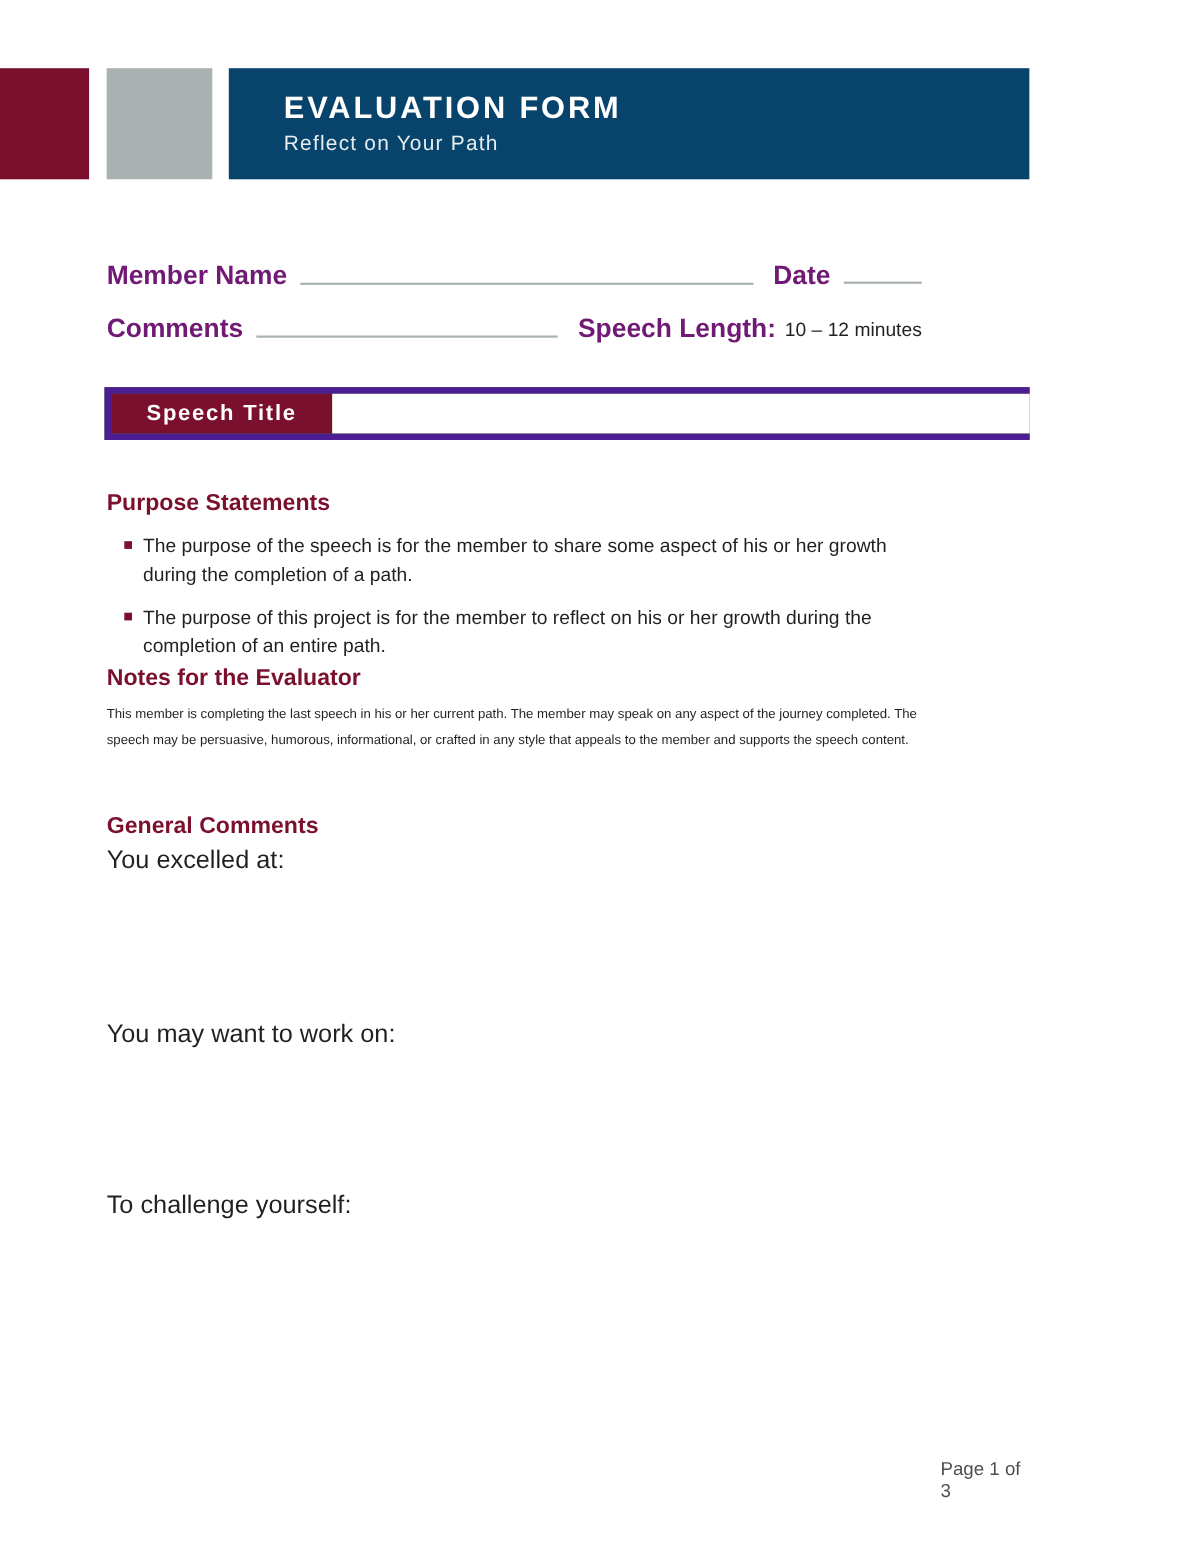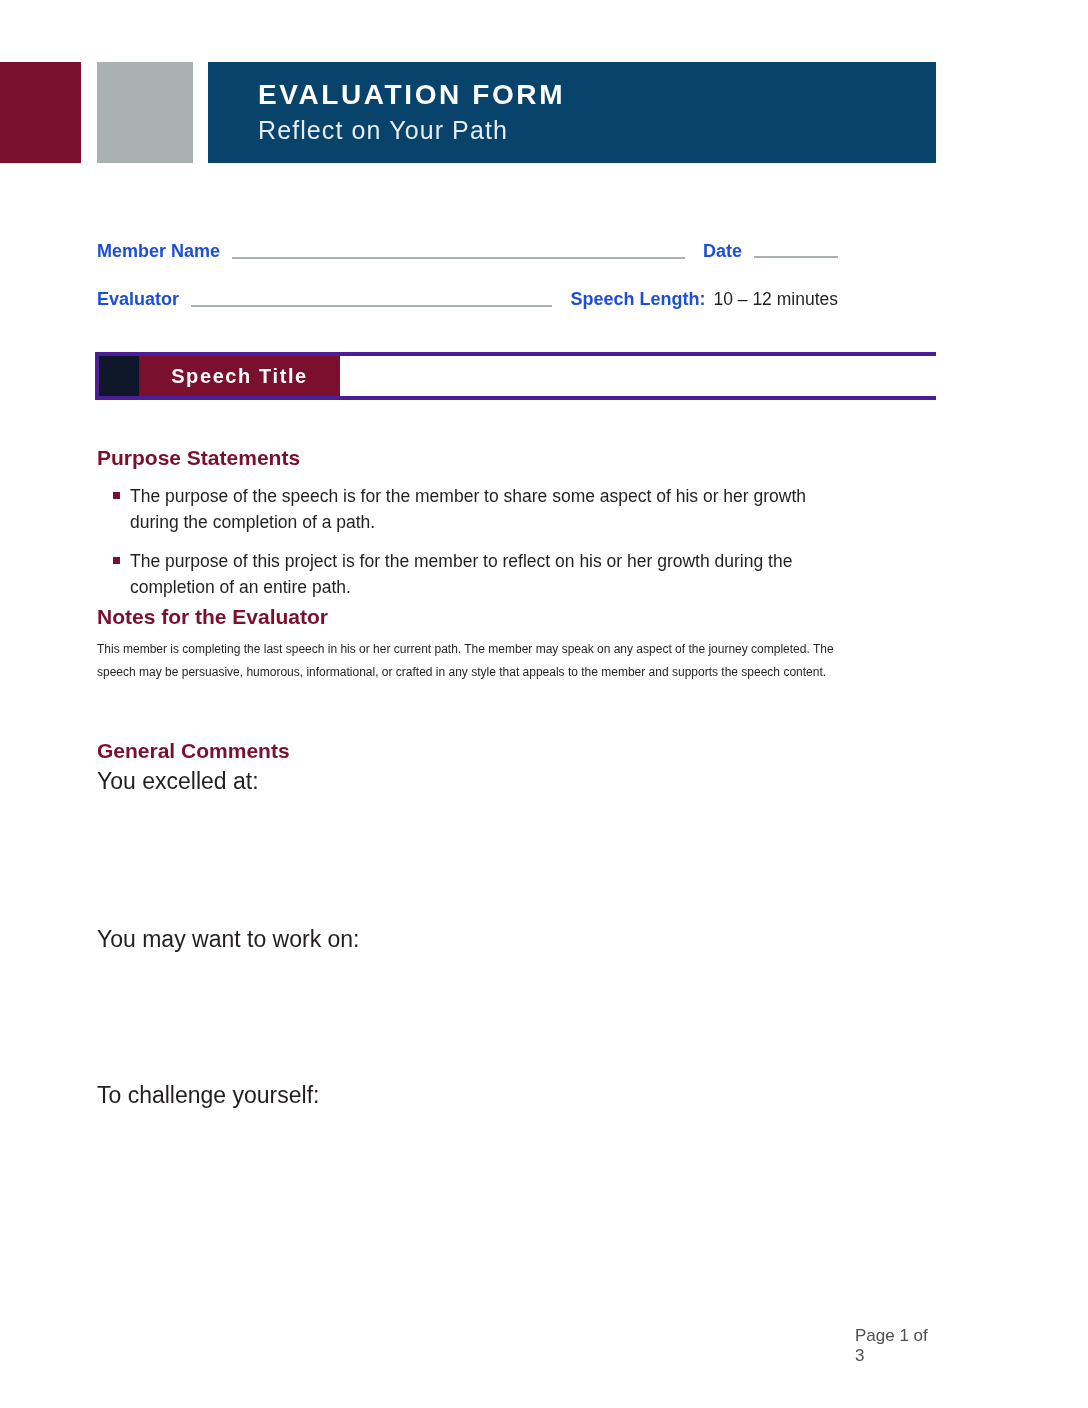--- a/index.html
+++ b/index.html
@@ -11,37 +11,37 @@
 
   
   .band { position:absolute; top:62px; left:0; right:0; height:101px; }
   .block-maroon { position:absolute; left:0; top:0; width:81px; height:101px; background:#7a0f2e; }
   .block-gray   { position:absolute; left:97px; top:0; width:96px; height:101px; background:#a9b2b1; }
   .banner {
     position:absolute; left:208px; right:0; top:0; height:101px; background:#07436a;
     display:flex; flex-direction:column; justify-content:center; padding-left:50px;
   }
   .banner-title { color:#ffffff; font-size:28px; font-weight:bold; letter-spacing:2.6px; line-height:1.1; }
-  .banner-subtitle { color:#e6ecef; font-size:25px; letter-spacing:1.1px; margin-top:6px; }
+  .banner-subtitle { color:#e6ecef; font-size:19px; letter-spacing:1.1px; margin-top:6px; }
 
   
   .fields { position:absolute; left:97px; right:98px; top:238px; height:80px; }
   .frow { position:absolute; left:0; right:0; display:flex; align-items:flex-end; height:24px; }
   .frow-1 { top:0; }
   .frow-2 { top:48px; }
   .fcol-left  { width:588px; display:flex; align-items:flex-end; }
   .fcol-right { flex:1; margin-left:18px; display:flex; align-items:flex-start; }
-  .flabel { font-weight:bold; color:#1d4ed8; font-size:18px; white-space:nowrap; line-height:22px; }
+  .flabel { font-weight:bold; color:#701a75; font-size:24px; white-space:nowrap; line-height:22px; }
   .fvalue { font-size:17.5px; color:#231f20; margin-left:8px; white-space:nowrap; line-height:22px; }
   .wline  { flex:1; border-bottom:2px solid #a9b2b1; margin:0 0 3px 12px; height:18px; }
 
   
   .title-bar {
     position:absolute; left:95px; top:352px; width:895px; height:48px;
-    border:4px solid #4c1d95; background:#0f172a; display:flex;padding-left:40px;
+    border:6px solid #4c1d95; background:#4d7c0f; display:flex;
   }
   .title-label {
     width:201px; height:100%; background:#7a0f2e; color:#ffffff;
     display:flex; align-items:center; justify-content:center;
     font-size:20px; font-weight:bold; letter-spacing:1.6px;
   }
   .title-input { flex:1; background:#ffffff; }
 
   
   .sec-heading { color:#7a0f2e; font-size:21px; font-weight:bold; line-height:24px; }
@@ -87,21 +87,21 @@
         <span class="flabel">Member Name</span>
         <span class="wline"></span>
       </div>
       <div class="fcol-right">
         <span class="flabel">Date</span>
         <span class="wline"></span>
       </div>
     </div>
     <div class="frow frow-2">
       <div class="fcol-left">
-        <span class="flabel">Evaluator</span>
+        <span class="flabel">Comments</span>
         <span class="wline"></span>
       </div>
       <div class="fcol-right">
         <span class="flabel">Speech Length:</span>
         <span class="fvalue">10 – 12 minutes</span>
       </div>
     </div>
   </div>
 
   <div class="title-bar">

